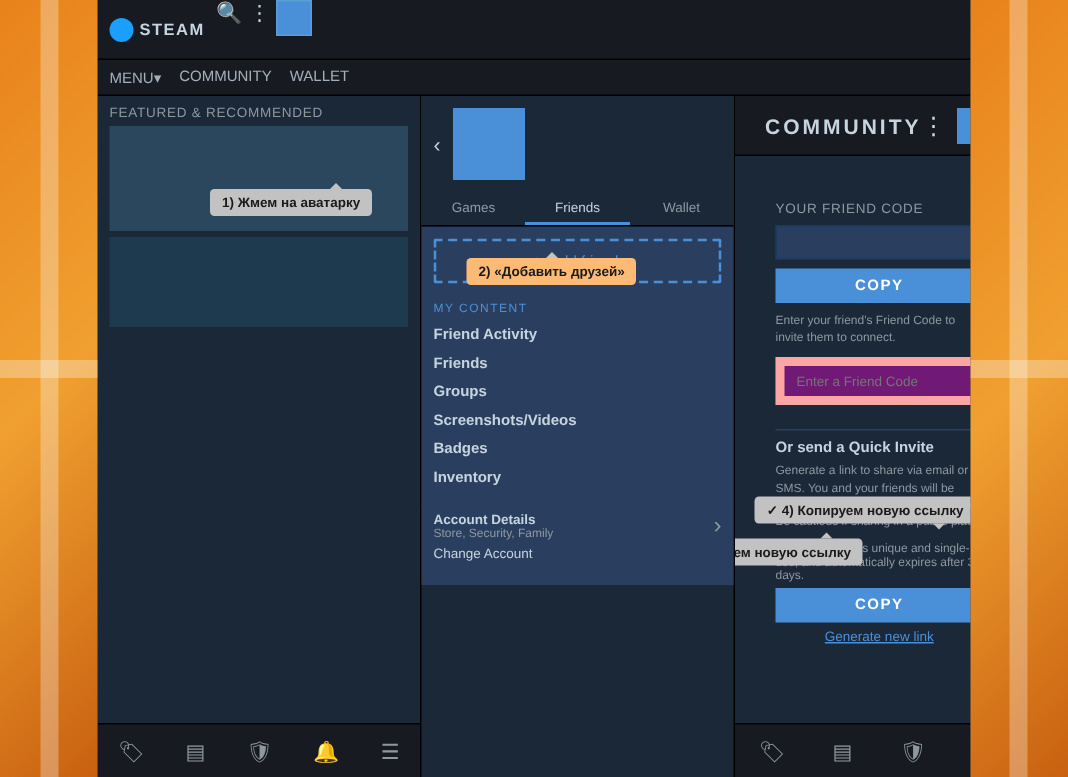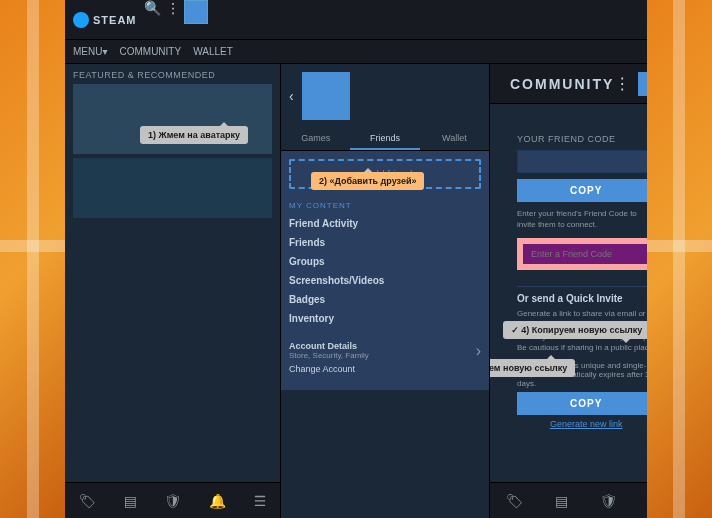--- a/index.html
+++ b/index.html
@@ -539,21 +539,21 @@
     .tooltip-gen {
       bottom: 52px;
       right: 80px;
     }
     .tooltip-gen::after {
       top: -8px;
       right: 20px;
       border-bottom-color: #c2c2c2;
     }
     .tooltip-copy {
-      bottom: 90px;
+      bottom: 80px;
       right: 5px;
     }
     .tooltip-copy::after {
       bottom: -8px;
       right: 20px;
       border-top-color: #c2c2c2;
     }
 
     
     .bottom-nav-right {

